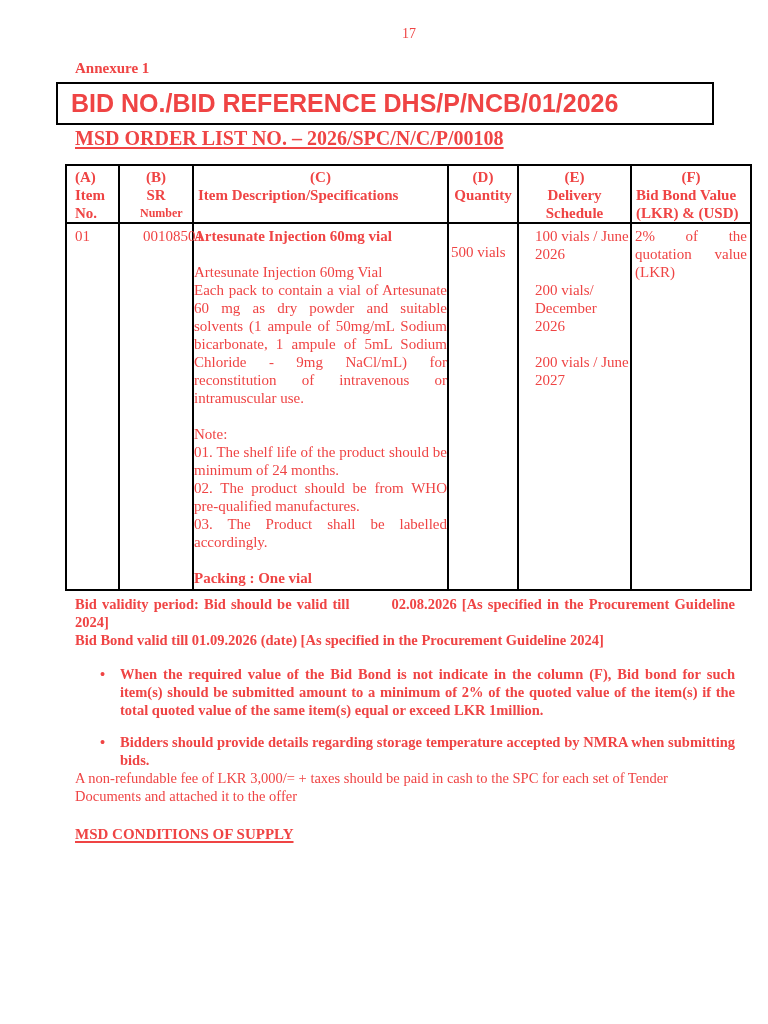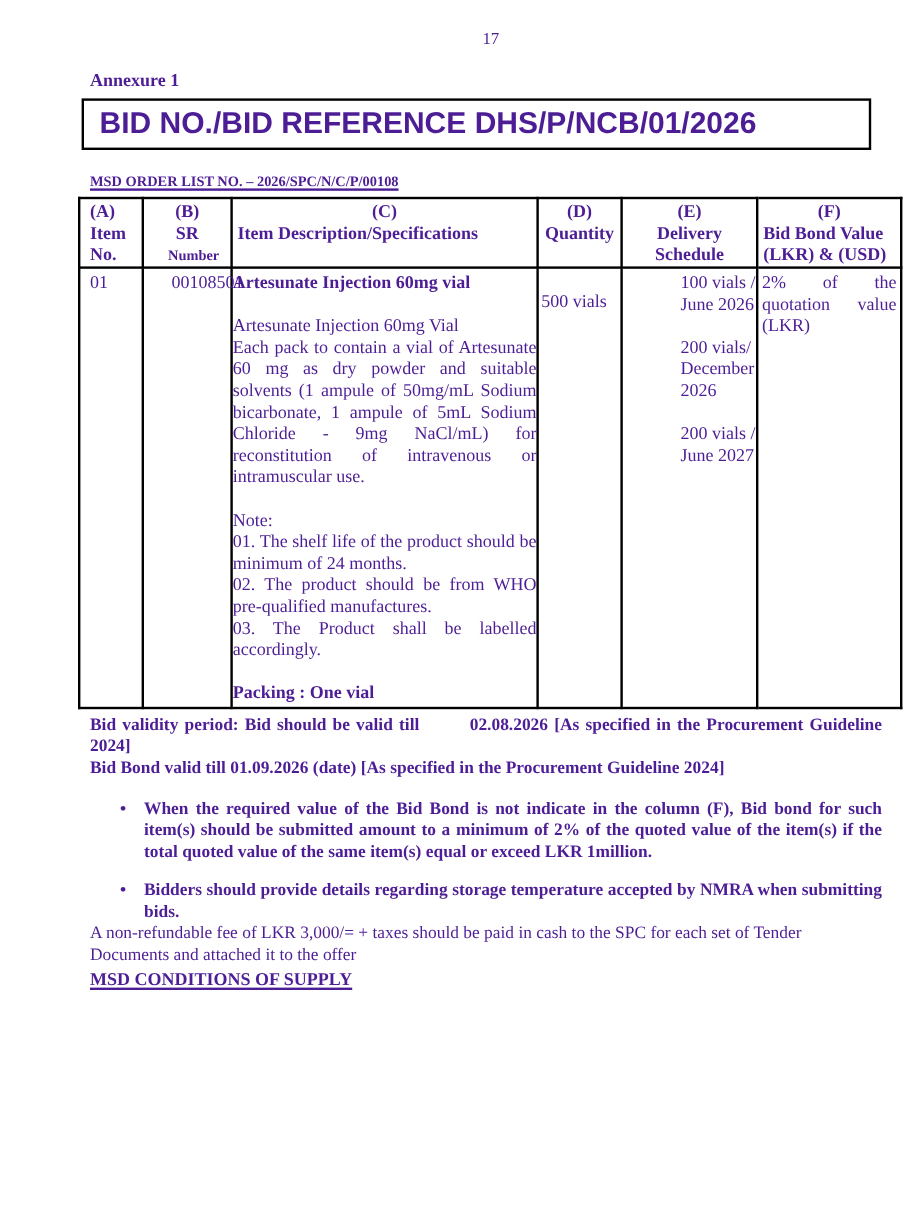--- a/index.html
+++ b/index.html
@@ -1,50 +1,50 @@
 <!DOCTYPE html>
 <html><head>
 <meta charset="utf-8">
 <style>
   html, body { margin: 0; padding: 0; background: #ffffff; }
   .page {
     position: relative;
     width: 768px;
     height: 1024px;
     background: #ffffff;
-    color: #4c1d95;
+    color: #ef4444;
     font-family: "Liberation Serif", serif;
     overflow: hidden;
   }
   .page-number {
     position: absolute; top: 26px; left: 68px; width: 682px;
     text-align: center; font-size: 14px;
   }
   .annexure {
     position: absolute; top: 60px; left: 75px;
     font-size: 15px; font-weight: bold;
   }
   .bid-box {
-    position: absolute; top: 82px; left: 68px;
+    position: absolute; top: 82px; left: 56px;
     width: 658px; height: 43px; box-sizing: border-box;
     border: 2px solid #000000;
     display: flex; align-items: center;
   }
   .bid-box span {
     font-family: "Liberation Sans", sans-serif;
     font-weight: bold; font-size: 25px; padding-left: 13px;
     white-space: nowrap;
   }
   .closing {
     position: absolute; top: 126px; left: 75px;
     font-size: 15px; font-weight: bold; white-space: pre;
   }
   .orderlist {
-    position: absolute; top: 144px; left: 75px;
-    font-size: 12px; font-weight: bold; white-space: pre;
+    position: absolute; top: 127px; left: 75px;
+    font-size: 20px; font-weight: bold; white-space: pre;
   }
   .underlined { text-decoration: underline; text-decoration-thickness: 2px; text-underline-offset: 2px; }
 
   table.items {
     position: absolute; top: 164px; left: 65px;
     width: 685px; border-collapse: collapse; table-layout: fixed;
     border: 2px solid #000;
   }
   table.items th, table.items td {
     border: 2px solid #000;
@@ -54,36 +54,36 @@
   table.items th { font-weight: bold; height: 50px; padding-top: 2px; }
   table.items td { height: 362px; padding-top: 3px; }
   .hl { text-align: center; }
   .hl.left { text-align: left; padding-left: 4px; }
   th.col-a .hl { text-align: left; padding-left: 8px; }
   .num-small { font-size: 12px; text-align: left; padding-left: 20px; }
   td.cell-a div { padding-left: 8px; }
   td.cell-b div { padding-left: 23px; }
   td.cell-c { padding-left: 4px; padding-right: 4px; }
   td.cell-d div { padding-left: 2px; margin-top: 16px; }
-  td.cell-e div { padding-left: 4px; margin-bottom: 18px; margin-left: 44px; }
+  td.cell-e div { padding-left: 16px; margin-bottom: 18px; }
   td.cell-f div { padding-left: 3px; padding-right: 3px; text-align: justify; }
   .bold { font-weight: bold; }
   .just { text-align: justify; }
   .spacer { height: 18px; }
 
   .after-table {
     position: absolute; top: 595px; left: 75px; width: 660px;
     font-size: 14.5px; line-height: 18px;
   }
   .after-table p { margin: 0; }
   .pb { font-weight: bold; }
   .mt11 { margin-top: 11px; }
   .mt14 { margin-top: 14px; }
   .mt16 { margin-top: 16px; }
-  .mt17 { margin-top: 3px; }
+  .mt17 { margin-top: 20px; }
   .mt18 { margin-top: 18px; }
   .gap { display: inline-block; width: 42px; }
   .bullet { display: flex; margin-left: 25px; }
   .bullet .dot { width: 20px; flex: 0 0 20px; font-weight: bold; }
   .bullet .btext { flex: 1; font-weight: bold; text-align: justify; }
   .cond-heading {
     font-size: 15px; font-weight: bold;
     text-decoration: underline; text-decoration-thickness: 2px; text-underline-offset: 2px;
   }
 </style>

